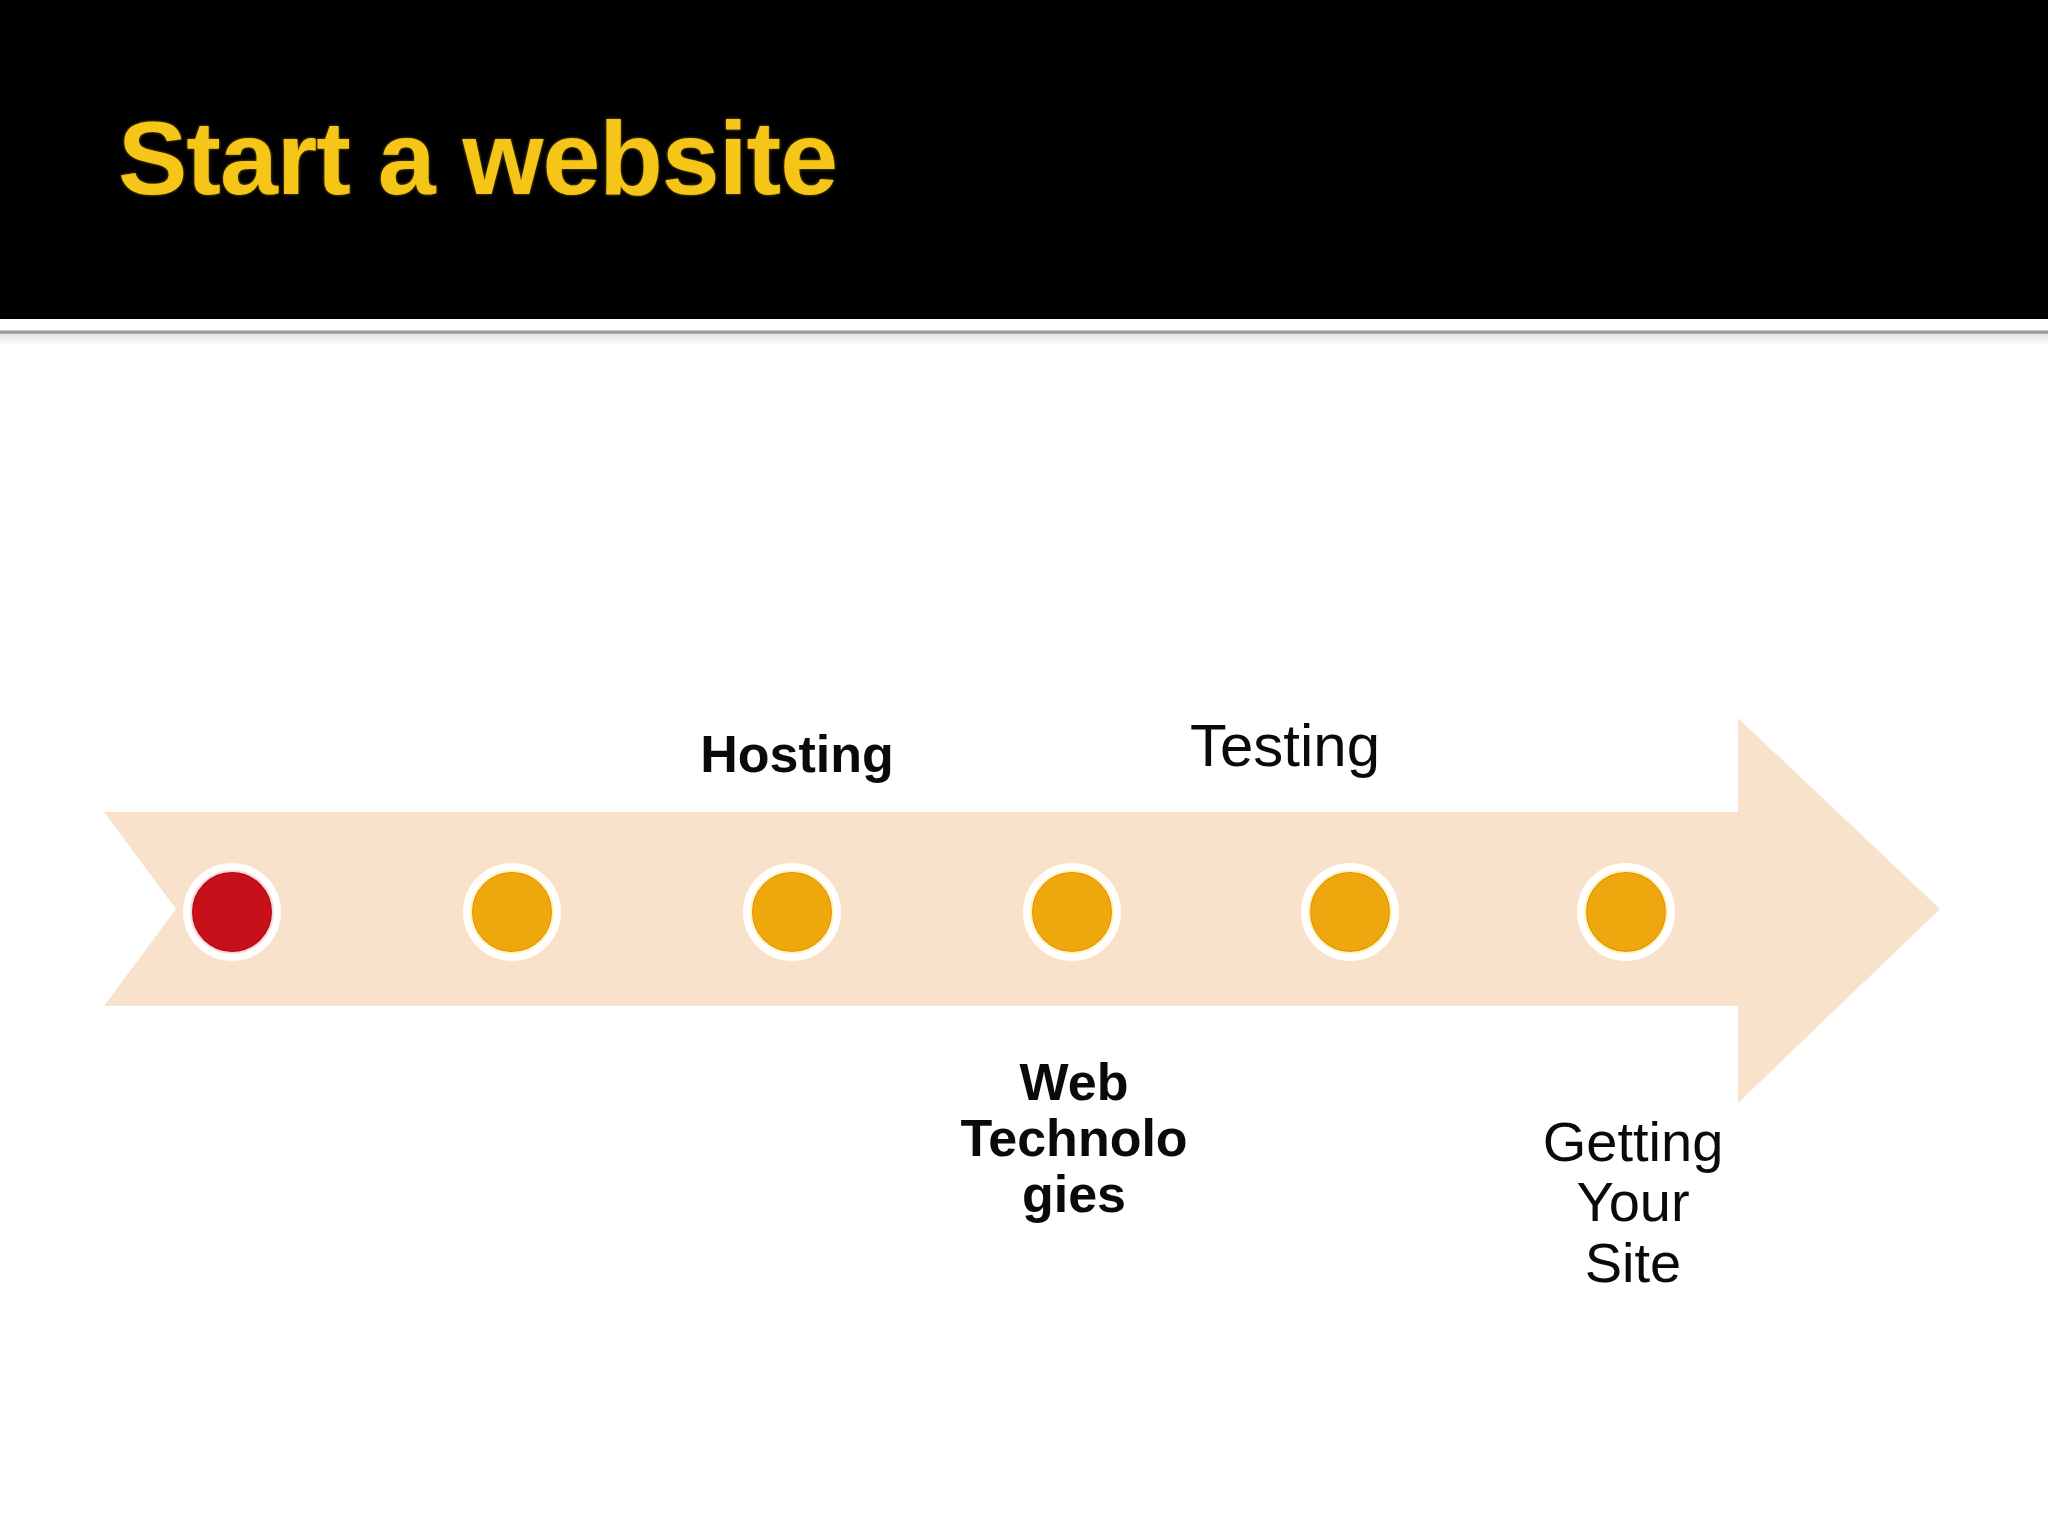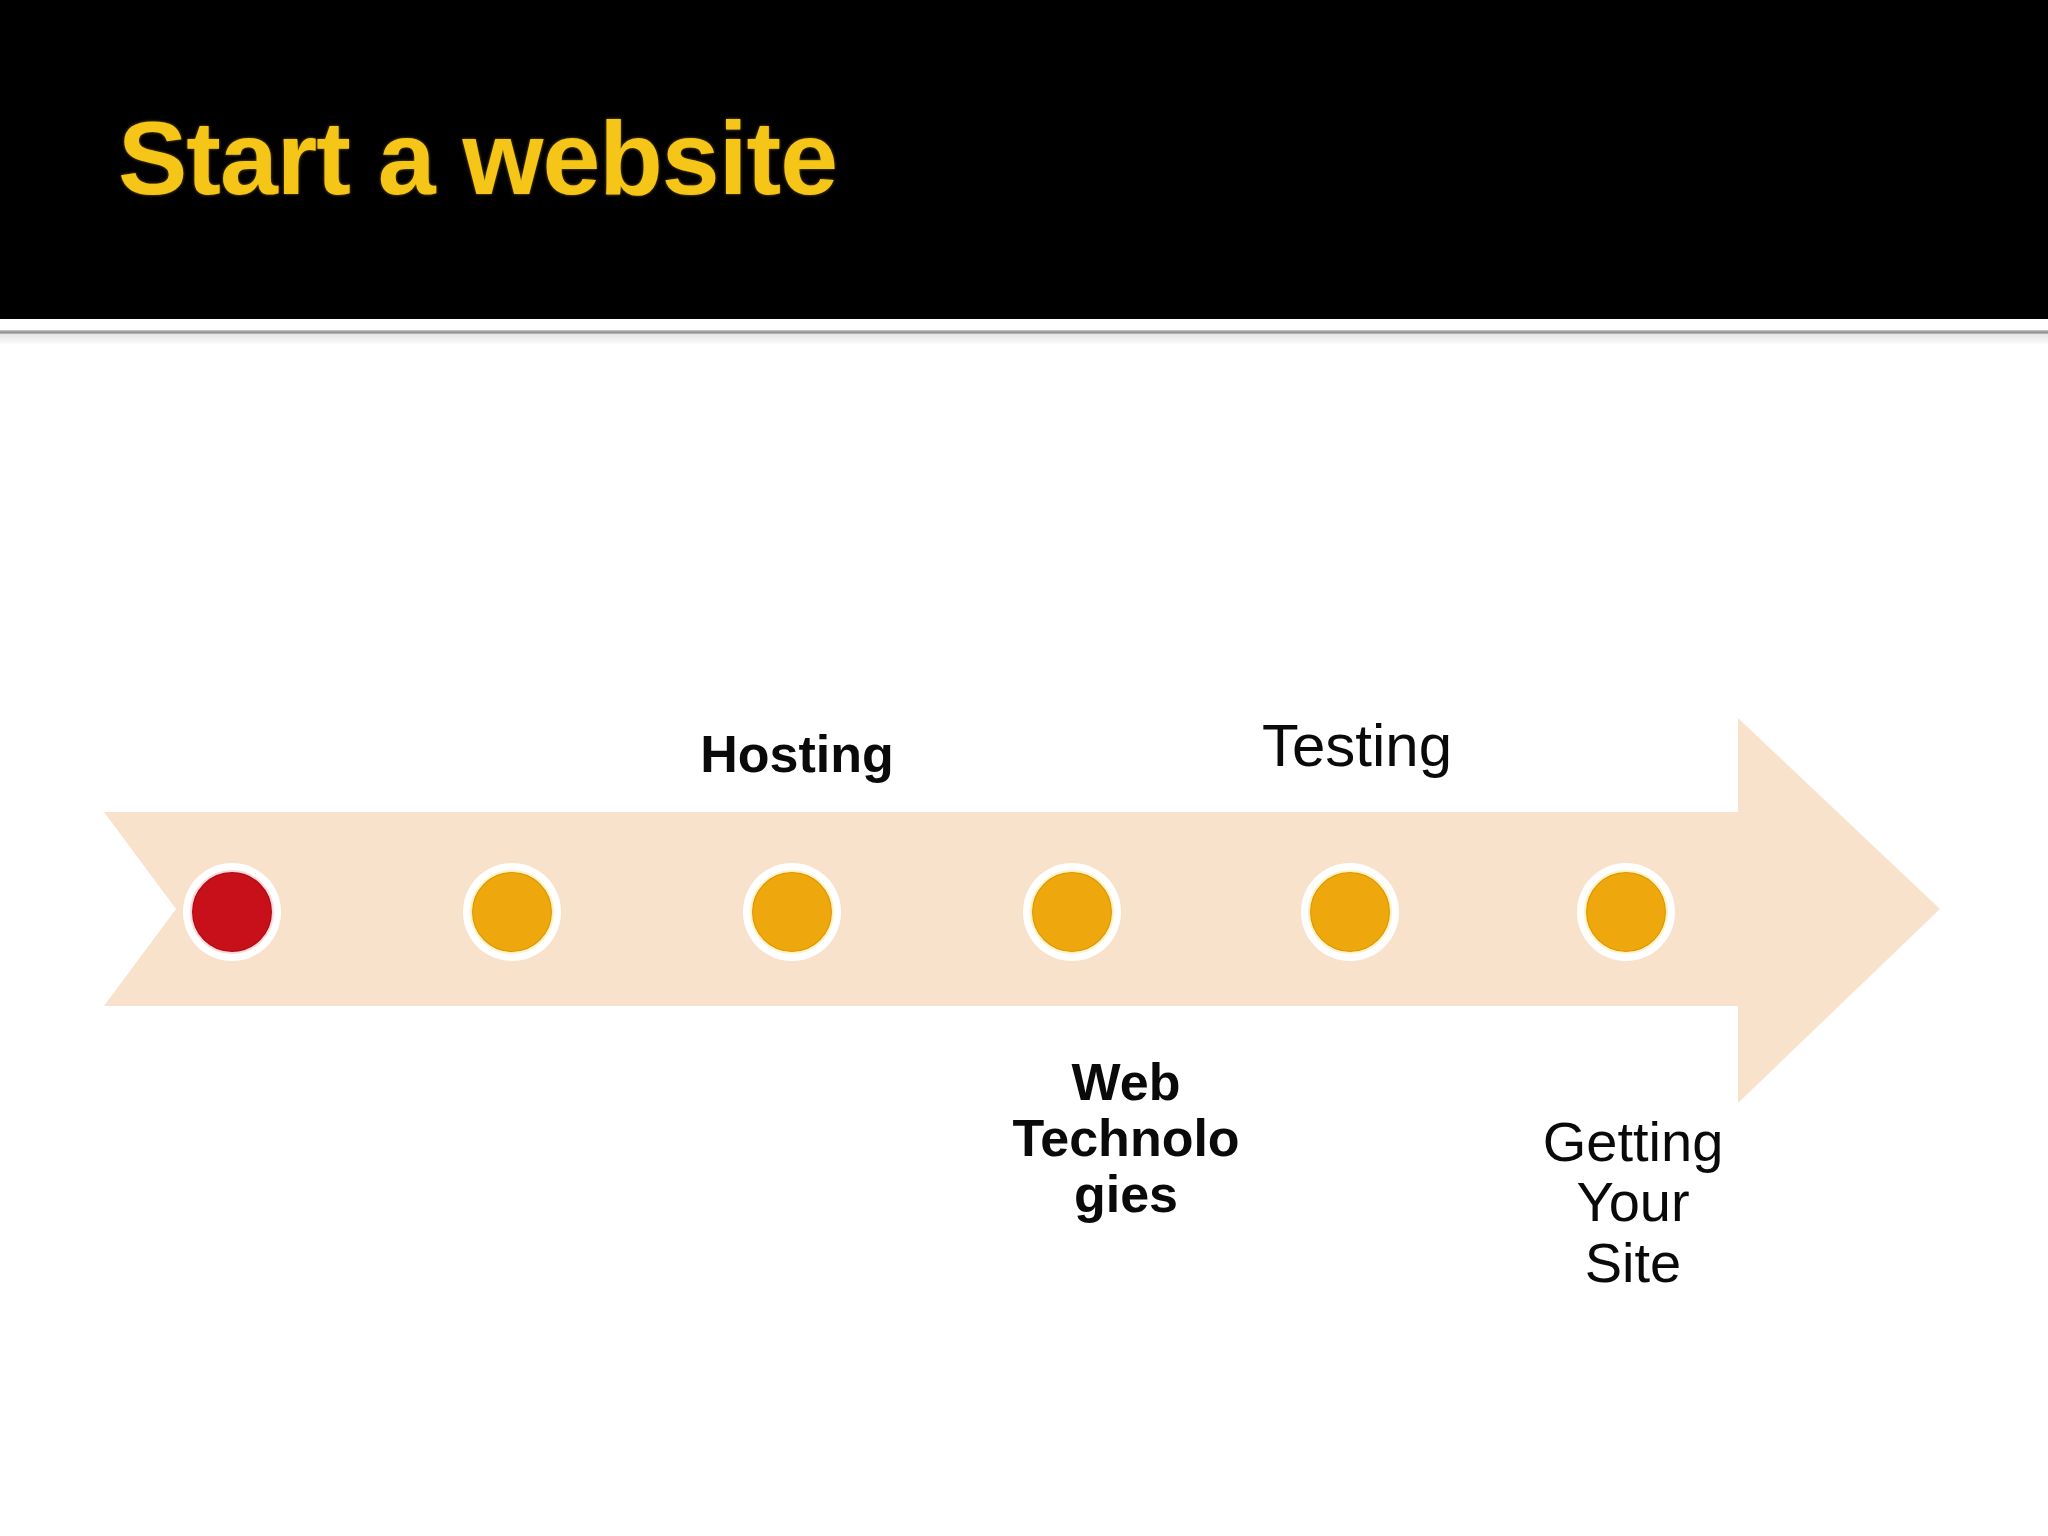--- a/index.html
+++ b/index.html
@@ -122,22 +122,22 @@
     text-align: center;
     line-height: 1.08;
     white-space: pre-line;
   }
   .step-label.bold { font-weight: 700; }
   .step-label.regular { font-weight: 400; }
 
   .lbl-planning  { left: 96px;  top: 672px;  width: 300px; font-size: 52px; }
   .lbl-domain    { left: 372px; top: 1054px; width: 290px; font-size: 52px; }
   .lbl-hosting   { left: 652px; top: 726px;  width: 290px; font-size: 52px; }
-  .lbl-webtech   { left: 986px; top: 1054px; width: 280px; font-size: 52px; }
-  .lbl-testing   { left: 1212px;top: 714px;  width: 290px; font-size: 60px; }
+  .lbl-webtech   { left: 934px; top: 1054px; width: 280px; font-size: 52px; }
+  .lbl-testing   { left: 1140px;top: 714px;  width: 290px; font-size: 60px; }
   .lbl-noticed   { left: 1488px;top: 1112px; width: 290px; font-size: 56px; }
 </style>
 </head>
 <body>
 
 <div class="slide">
 
   <div class="title-band"></div>
   <div class="slide-title">Start a website</div>
   <div class="header-gap"></div>

